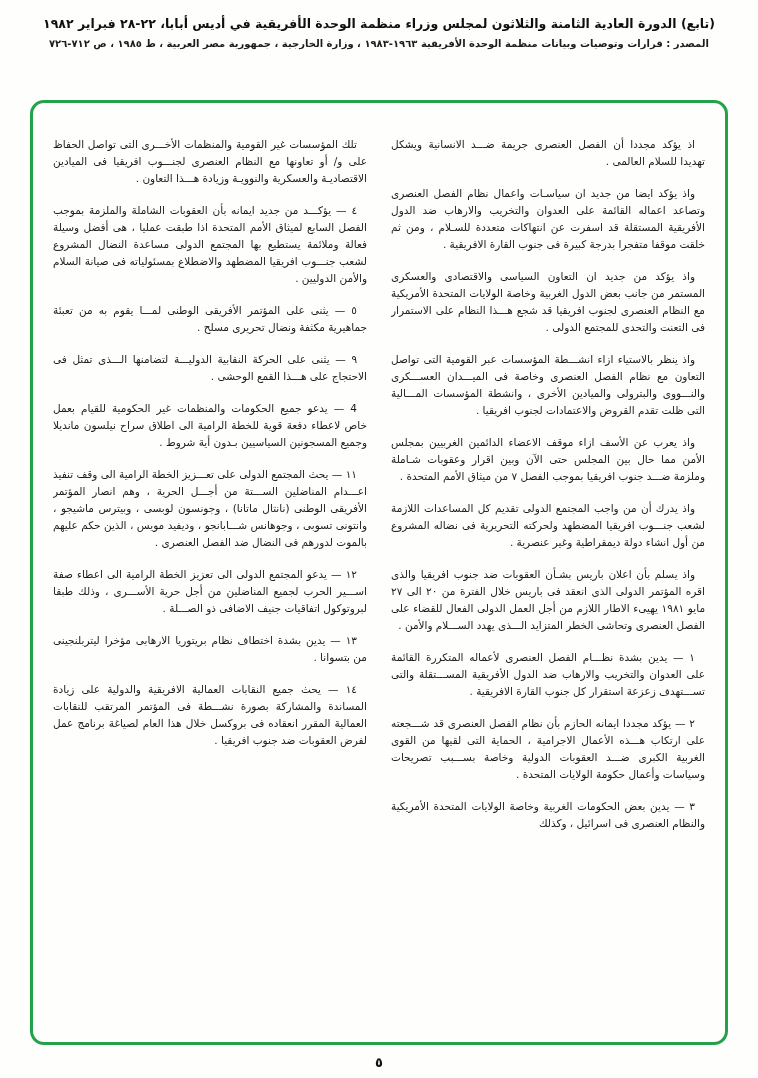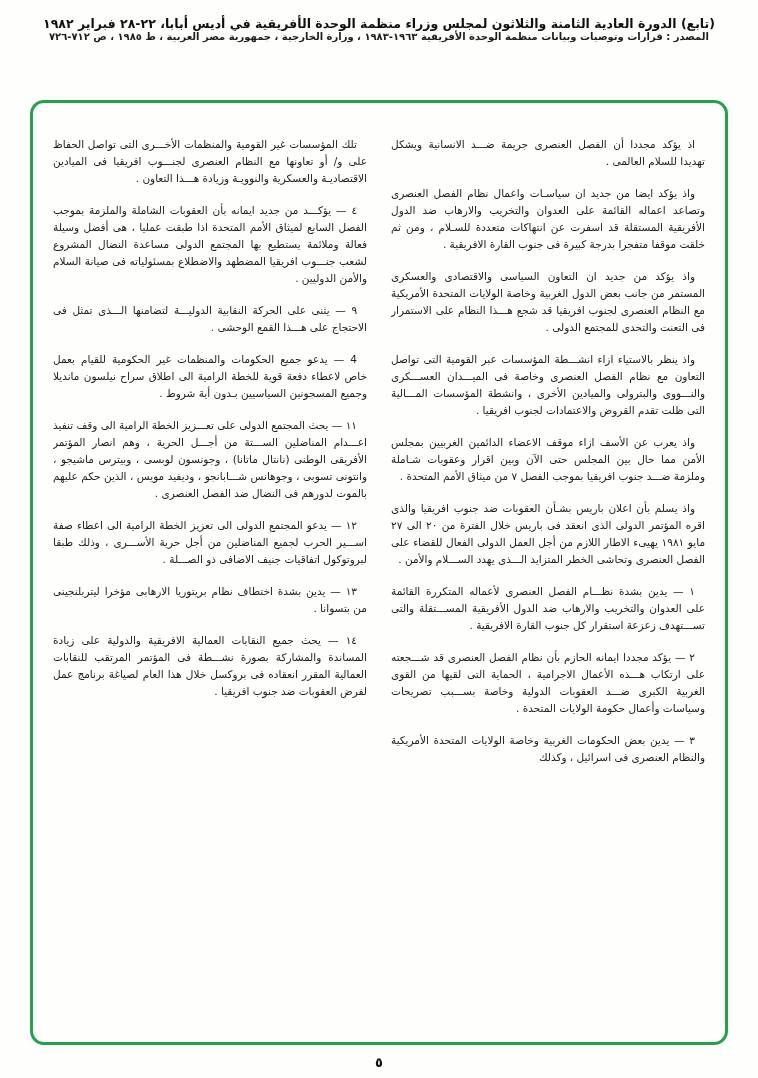--- a/index.html
+++ b/index.html
@@ -29,20 +29,21 @@
   .header-title {
     font-size: 12.5px;
     font-weight: bold;
     letter-spacing: 0.2px;
     color: #101010;
   }
   .header-source {
     font-size: 10px;
     font-weight: bold;
     color: #1d1d1d;
+    margin-top: 7px;
   }
   .frame {
     position: absolute;
     left: 30px; right: 30px;
     top: 100px; bottom: 33px;
     border: 3.5px solid var(--border-green);
     border-radius: 14px;
     padding: 18px 20px;
     overflow: hidden;
     background: var(--paper);
@@ -89,29 +90,31 @@
 
   <div class="frame">
     <div class="columns">
 
       <div class="col">
         <p class="para"><b class="lead">اذ يؤكد مجددا</b> <span>أن الفصل العنصرى جريمة ضـــد الانسانية ويشكل تهديدا للسلام العالمى .</span></p>
         <p class="para"><b class="lead">واذ يؤكد ايضا من جديد</b> <span>ان سياسـات واعمال نظام الفصل العنصرى وتصاعد اعماله القائمة على العدوان والتخريب والارهاب ضد الدول الأفريقية المستقلة قد اسفرت عن انتهاكات متعددة للسـلام ، ومن ثم خلقت موقفا متفجرا بدرجة كبيرة فى جنوب القارة الافريقية .</span></p>
         <p class="para"><b class="lead">واذ يؤكد من جديد</b> <span>ان التعاون السياسى والاقتصادى والعسكرى المستمر من جانب بعض الدول الغربية وخاصة الولايات المتحدة الأمريكية مع النظام العنصرى لجنوب افريقيا قد شجع هـــذا النظام على الاستمرار فى التعنت والتحدى للمجتمع الدولى .</span></p>
         <p class="para"><b class="lead">واذ ينظر بالاستياء</b> <span>ازاء انشـــطة المؤسسات عبر القومية التى تواصل التعاون مع نظام الفصل العنصرى وخاصة فى الميـــدان العســـكرى والنـــووى والبترولى والميادين الأخرى ، وانشطة المؤسسات المـــالية التى ظلت تقدم القروض والاعتمادات لجنوب افريقيا .</span></p>
         <p class="para"><b class="lead">واذ يعرب عن الأسف</b> <span>ازاء موقف الاعضاء الدائمين الغربيين بمجلس الأمن مما حال بين المجلس حتى الآن وبين اقرار وعقوبات شـاملة وملزمة ضـــد جنوب افريقيا بموجب الفصل ٧ من ميثاق الأمم المتحدة .</span></p>
+        <p class="para"><b class="lead">واذ يدرك</b> <span>أن من واجب المجتمع الدولى تقديم كل المساعدات اللازمة لشعب جنـــوب افريقيا المضطهد ولحركته التحريرية فى نضاله المشروع من أول انشاء دولة ديمقراطية وغير عنصرية .</span></p>
         <p class="para"><b class="lead">واذ يسلم</b> <span>بأن اعلان باريس بشـأن العقوبات ضد جنوب افريقيا والذى اقره المؤتمر الدولى الذى انعقد فى باريس خلال الفترة من ٢٠ الى ٢٧ مايو ١٩٨١ يهيىء الاطار اللازم من أجل العمل الدولى الفعال للقضاء على الفصل العنصرى وتحاشى الخطر المتزايد الـــذى يهدد الســـلام والأمن .</span></p>
         <p class="para"><b class="lead">١ — يدين بشدة</b> <span>نظـــام الفصل العنصرى لأعماله المتكررة القائمة على العدوان والتخريب والارهاب ضد الدول الأفريقية المســـتقلة والتى تســـتهدف زعزعة استقرار كل جنوب القارة الافريقية .</span></p>
         <p class="para"><b class="lead">٢ —</b> <span>يؤكد مجددا ايمانه الحازم بأن نظام الفصل العنصرى قد شـــجعته على ارتكاب هـــذه الأعمال الاجرامية ، الحماية التى لقيها من القوى الغربية الكبرى ضـــد العقوبات الدولية وخاصة بســـبب تصريحات وسياسات وأعمال حكومة الولايات المتحدة .</span></p>
         <p class="para"><b class="lead">٣ —</b> <span>يدين بعض الحكومات الغربية وخاصة الولايات المتحدة الأمريكية والنظام العنصرى فى اسرائيل ، وكذلك</span></p>
       </div>
 
       <div class="col">
         <p class="para"><span>تلك المؤسسات غير القومية والمنظمات الأخـــرى التى تواصل الحفاظ على و/ أو تعاونها مع النظام العنصرى لجنـــوب افريقيا فى الميادين الاقتصاديـة والعسكرية والنوويـة وزيادة هـــذا التعاون .</span></p>
         <p class="para"><b class="lead">٤ —</b> <span>يؤكـــد من جديد ايمانه بأن العقوبات الشاملة والملزمة بموجب الفصل السابع لميثاق الأمم المتحدة اذا طبقت عمليا ، هى أفضل وسيلة فعالة وملائمة يستطيع بها المجتمع الدولى مساعدة النضال المشروع لشعب جنـــوب افريقيا المضطهد والاضطلاع بمسئولياته فى صيانة السلام والأمن الدوليين .</span></p>
+        <p class="para"><b class="lead">٥ —</b> <span>يثنى على المؤتمر الأفريقى الوطنى لمـــا يقوم به من تعبئة جماهيرية مكثفة ونضال تحريرى مسلح .</span></p>
         <p class="para"><b class="lead">٩ —</b> <span>يثنى على الحركة النقابية الدوليـــة لتضامنها الـــذى تمثل فى الاحتجاج على هـــذا القمع الوحشى .</span></p>
         <p class="para"><b class="lead">4 —</b> <span>يدعو جميع الحكومات والمنظمات غير الحكومية للقيام بعمل خاص لاعطاء دفعة قوية للخطة الرامية الى اطلاق سراح نيلسون مانديلا وجميع المسجونين السياسيين بـدون أية شروط .</span></p>
         <p class="para"><b class="lead">١١ —</b> <span>يحث المجتمع الدولى على تعـــزيز الخطة الرامية الى وقف تنفيذ اعـــدام المناضلين الســـتة من أجـــل الحرية ، وهم انصار المؤتمر الأفريقى الوطنى (نانتال ماتانا) ، وجونسون لوبسى ، وبيترس ماشيجو ، وانتونى تسوبى ، وجوهانس شـــابانجو ، وديفيد مويس ، الذين حكم عليهم بالموت لدورهم فى النضال ضد الفصل العنصرى .</span></p>
         <p class="para"><b class="lead">١٢ —</b> <span>يدعو المجتمع الدولى الى تعزيز الخطة الرامية الى اعطاء صفة اســـير الحرب لجميع المناضلين من أجل حرية الأســـرى ، وذلك طبقا لبروتوكول اتفاقيات جنيف الاضافى ذو الصـــلة .</span></p>
         <p class="para"><b class="lead">١٣ —</b> <span>يدين بشدة اختطاف نظام بريتوريا الارهابى مؤخرا ليتربلنجينى من بتسوانا .</span></p>
         <p class="para"><b class="lead">١٤ —</b> <span>يحث جميع النقابات العمالية الافريقية والدولية على زيادة المساندة والمشاركة بصورة نشـــطة فى المؤتمر المرتقب للنقابات العمالية المقرر انعقاده فى بروكسل خلال هذا العام لصياغة برنامج عمل لفرض العقوبات ضد جنوب افريقيا .</span></p>
       </div>
 
     </div>
   </div>

